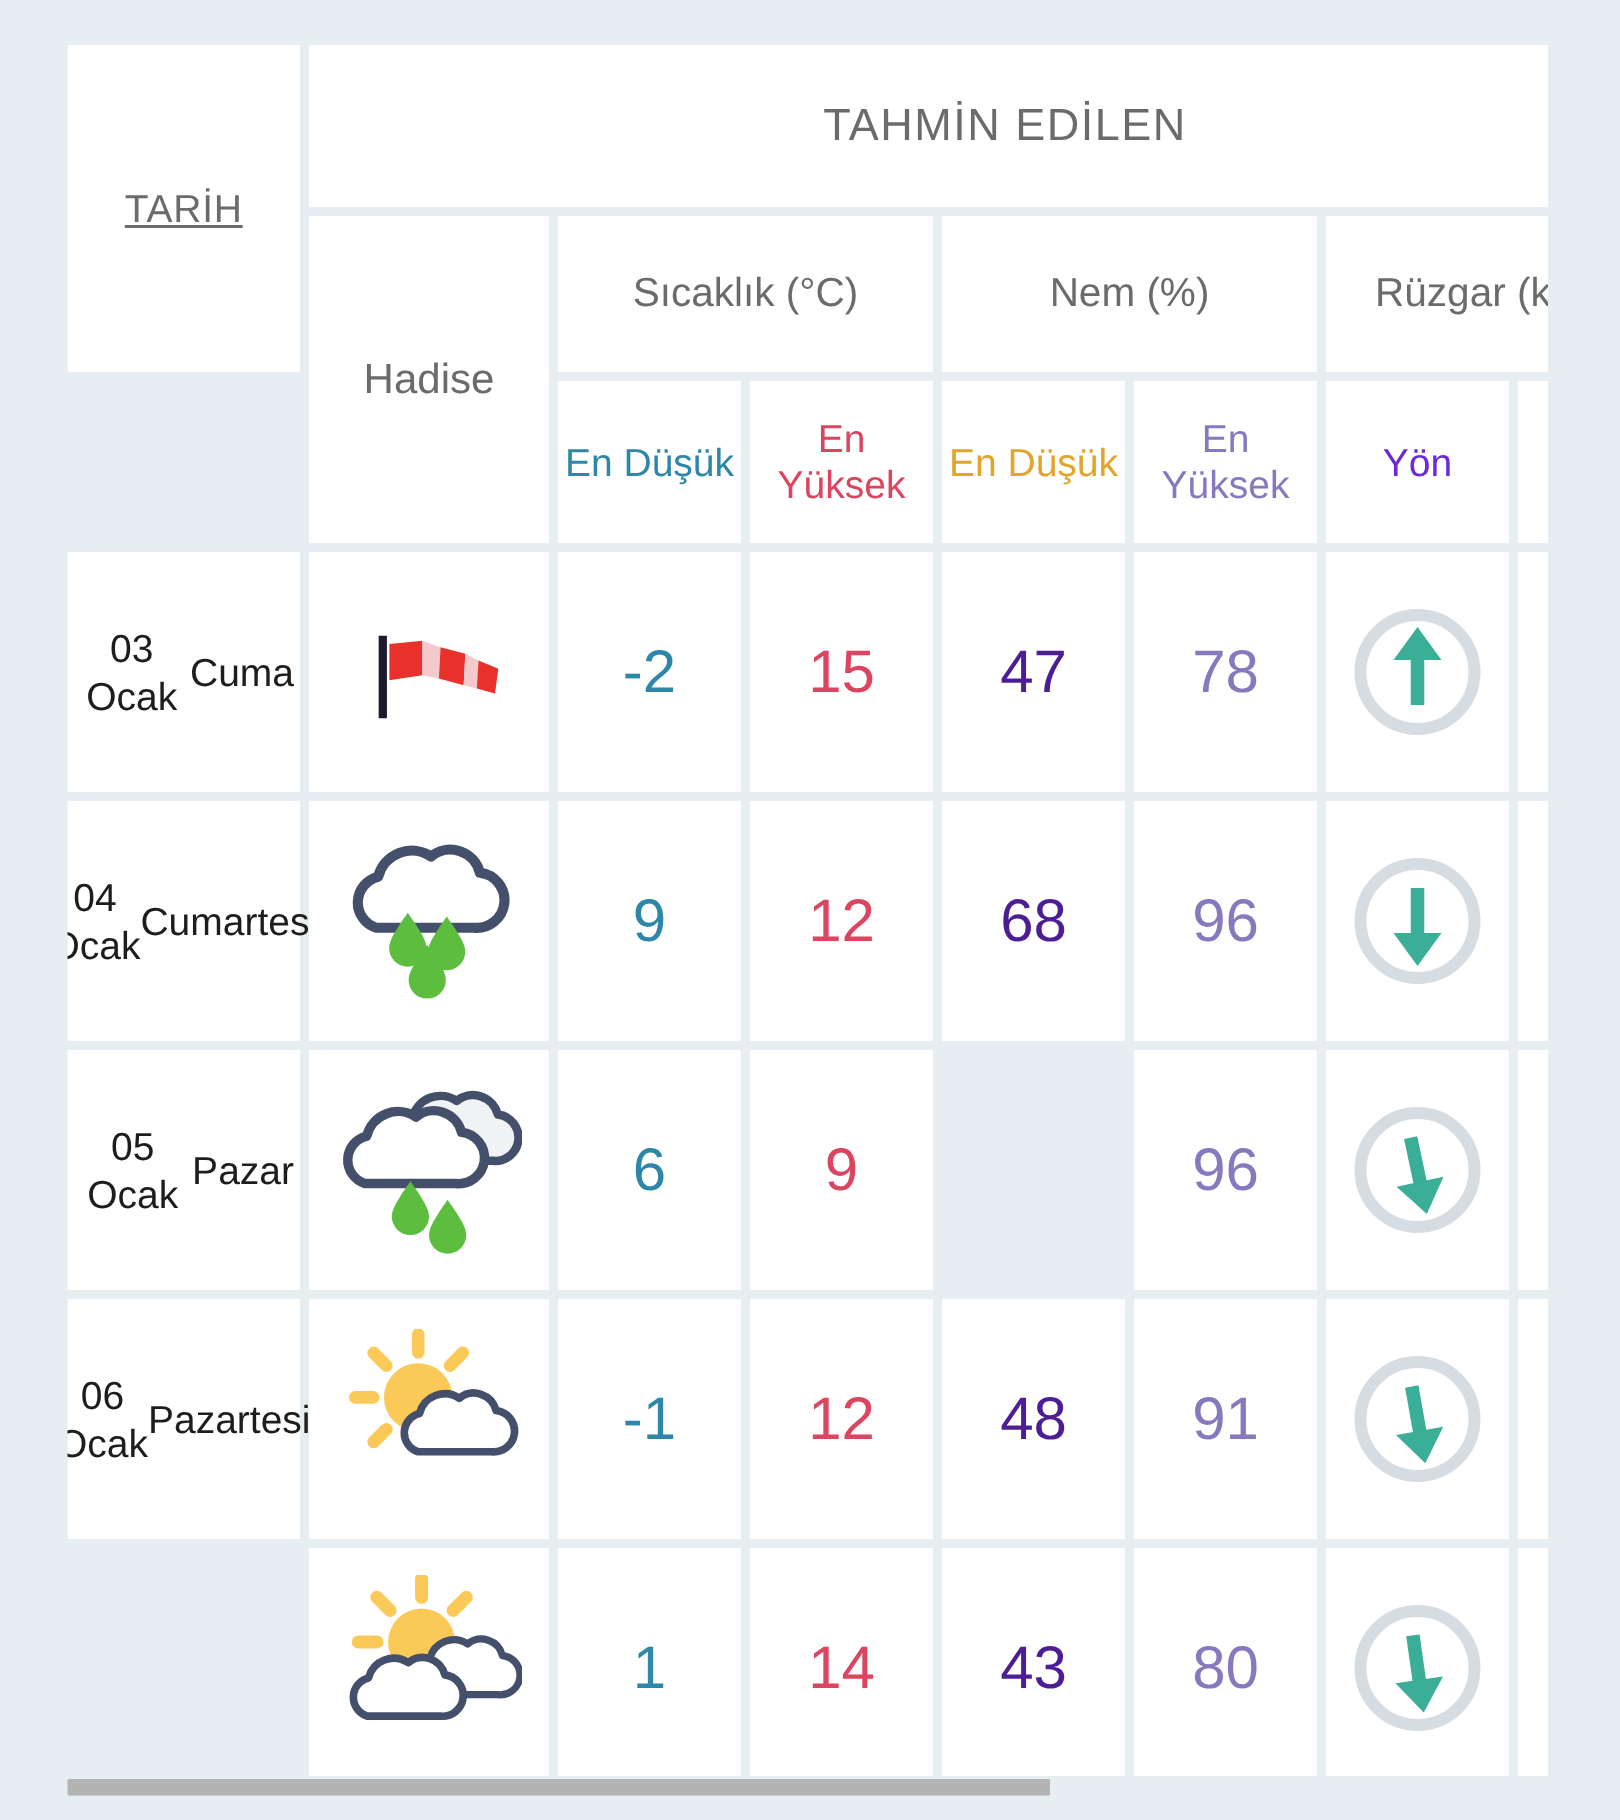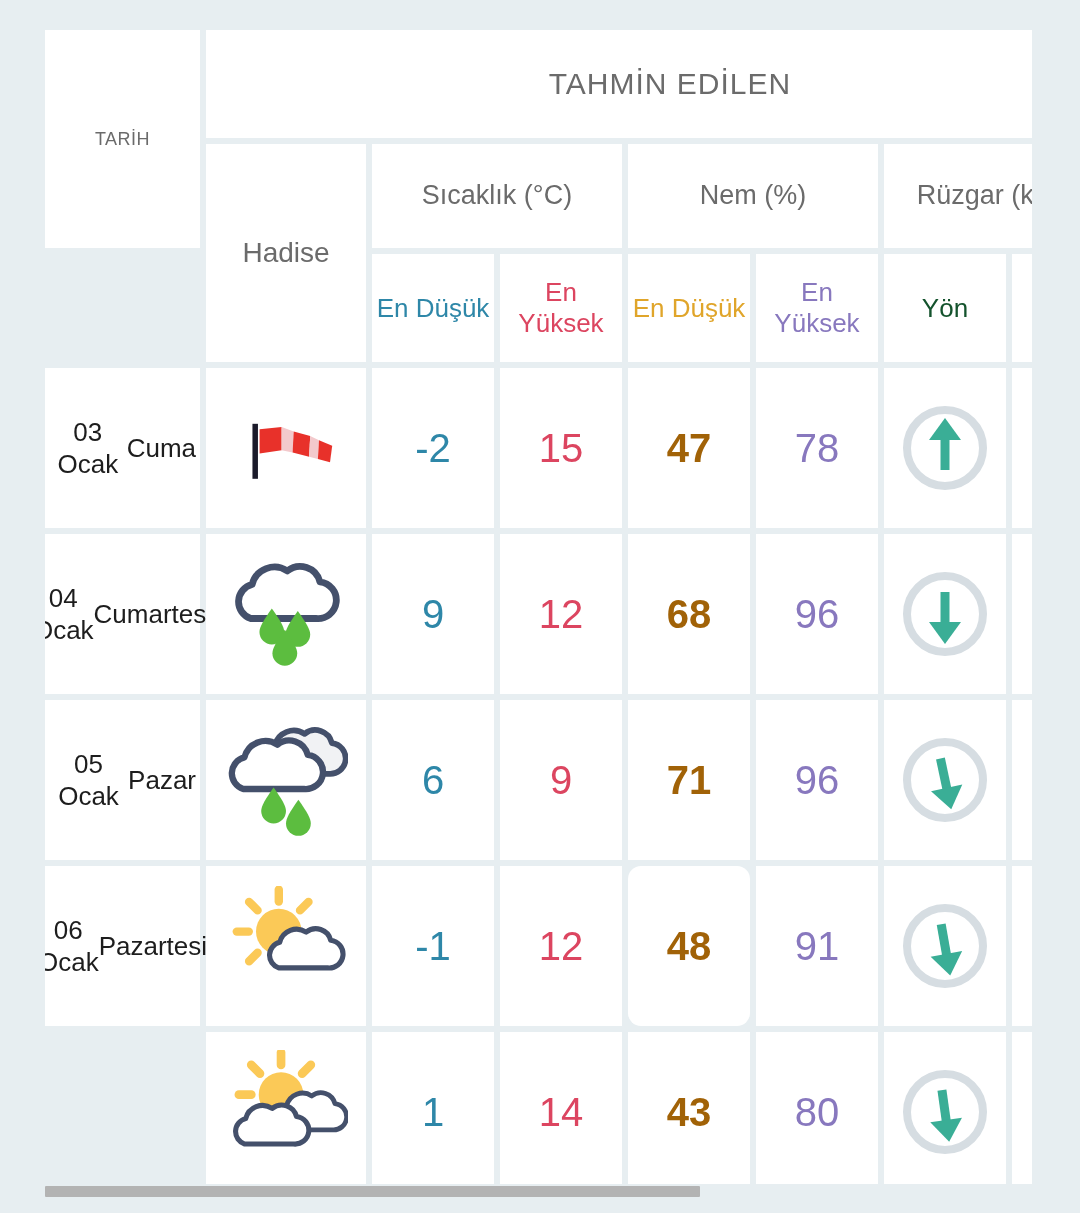--- a/index.html
+++ b/index.html
@@ -43,22 +43,23 @@
     align-items: center;
     justify-content: center;
     text-align: center;
     color: #6b6b6b;
   }
 
   
   .h-blank-date {
     grid-column: 1 / 2;
     grid-row: 1 / 3;
-    font-size: 18px;
+    font-size: 26px;
     letter-spacing: .5px;
+    text-decoration: underline;
   }
   .h-forecast {
     grid-column: 2 / 9;
     grid-row: 1 / 2;
     height: 108px;
     font-size: 30px;
     letter-spacing: 1px;
   }
 
   
@@ -81,35 +82,35 @@
   .sub {
     grid-row: 3 / 4;
     height: 108px;
     font-size: 26px;
     line-height: 1.18;
   }
   .sub-tmin  { grid-column: 3 / 4; color: #2e87a8; }
   .sub-tmax  { grid-column: 4 / 5; color: #dc4560; }
   .sub-hmin  { grid-column: 5 / 6; color: #e0a52a; }
   .sub-hmax  { grid-column: 6 / 7; color: #8878be; }
-  .sub-dir   { grid-column: 7 / 8; color: #14532d; }
+  .sub-dir   { grid-column: 7 / 8; color: #6d28d9; }
   .sub-spd   { grid-column: 8 / 9; color: #6b6b6b; }
 
   
   .r-cell { height: 160px; }
   .r-date {
     font-size: 26px;
     color: #1d1d1d;
     line-height: 1.25;
     padding: 0 4px;
   }
   .r-val { font-size: 40px; }
   .v-tmin { color: #2e87a8; }
   .v-tmax { color: #dc4560; }
-  .v-hmin { color: #a16207; font-weight: bold; }
+  .v-hmin { color: #4c1d95; }
   .v-hmax { color: #8878be; }
   .v-spd  { color: #3aae96; font-size: 40px; }
 
   .icon-wrap { display: flex; align-items: center; justify-content: center; }
 
   
   .scroll-track {
     position: absolute;
     left: 45px;
     top: 1186px;
@@ -226,21 +227,20 @@
             <svg width="124" height="124" viewBox="0 0 100 100" xmlns="http://www.w3.org/2000/svg">
               <path transform="translate(64,34) scale(0.92)" d="M -26 12 a 13 13 0 0 1 1 -25 a 17 17 0 0 1 26 -10 a 15 15 0 0 1 24 8 a 13 13 0 0 1 -3 27 z" fill="#f1f2f4" stroke="#44506b" stroke-width="5" stroke-linejoin="round"></path>
               <path transform="translate(42,45) scale(1.02)" d="M -26 12 a 13 13 0 0 1 1 -25 a 17 17 0 0 1 26 -10 a 15 15 0 0 1 24 8 a 13 13 0 0 1 -3 27 z" fill="#ffffff" stroke="#44506b" stroke-width="5" stroke-linejoin="round"></path>
               <path transform="translate(40,68) scale(1)" d="M 0 -12 C 7 -2 10 3 10 7 a 10 10 0 0 1 -20 0 C -10 3 -7 -2 0 -12 z" fill="#5cbd3f"></path>
               <path transform="translate(60,78) scale(1)" d="M 0 -12 C 7 -2 10 3 10 7 a 10 10 0 0 1 -20 0 C -10 3 -7 -2 0 -12 z" fill="#5cbd3f"></path>
             </svg>
           </span>
         </div>
         <div class="cell r-cell r-val v-tmin" style="grid-area: 6 / 3 / 7 / 4;">6</div>
         <div class="cell r-cell r-val v-tmax" style="grid-area: 6 / 4 / 7 / 5;">9</div>
-        <div class="cell r-cell r-val v-hmin" style="grid-area: 6 / 5 / 7 / 6;">71</div>
         <div class="cell r-cell r-val v-hmax" style="grid-area: 6 / 6 / 7 / 7;">96</div>
         <div class="cell r-cell icon-wrap" style="grid-area: 6 / 7 / 7 / 8;">
           <span class="icon-wrap">
             <svg width="100" height="100" viewBox="0 0 100 100" xmlns="http://www.w3.org/2000/svg">
               <circle cx="50" cy="50" r="38" fill="none" stroke="#d6dde2" stroke-width="8"></circle>
               <g transform="rotate(168 50 50)">
                 <line x1="50" y1="72" x2="50" y2="30" stroke="#3aae96" stroke-width="9" stroke-linecap="butt"></line>
                 <path d="M50 20 L66 42 L34 42 Z" fill="#3aae96"></path>
               </g>
             </svg>
@@ -260,21 +260,21 @@
               <line x1="19" y1="38" x2="9" y2="38.00000000000001" stroke="#fbc957" stroke-width="7" stroke-linecap="round"></line>
               <line x1="26.322330470336308" y1="20.322330470336315" x2="19.251262658470832" y2="13.25126265847084" stroke="#fbc957" stroke-width="7" stroke-linecap="round"></line>
               <line x1="26.322330470336315" y1="55.67766952966369" x2="19.25126265847084" y2="62.748737341529164" stroke="#fbc957" stroke-width="7" stroke-linecap="round"></line>
               <circle cx="44" cy="38" r="19" fill="#fbc957"></circle>
               <path transform="translate(66,58) scale(0.85)" d="M -26 12 a 13 13 0 0 1 1 -25 a 17 17 0 0 1 26 -10 a 15 15 0 0 1 24 8 a 13 13 0 0 1 -3 27 z" fill="#ffffff" stroke="#44506b" stroke-width="5" stroke-linejoin="round"></path>
             </svg>
           </span>
         </div>
         <div class="cell r-cell r-val v-tmin" style="grid-area: 7 / 3 / 8 / 4;">-1</div>
         <div class="cell r-cell r-val v-tmax" style="grid-area: 7 / 4 / 8 / 5;">12</div>
-        <div class="cell r-cell r-val v-hmin" style="grid-area: 7 / 5 / 8 / 6; border-radius: 13px;">48</div>
+        <div class="cell r-cell r-val v-hmin" style="grid-area: 7 / 5 / 8 / 6;">48</div>
         <div class="cell r-cell r-val v-hmax" style="grid-area: 7 / 6 / 8 / 7;">91</div>
         <div class="cell r-cell icon-wrap" style="grid-area: 7 / 7 / 8 / 8;">
           <span class="icon-wrap">
             <svg width="100" height="100" viewBox="0 0 100 100" xmlns="http://www.w3.org/2000/svg">
               <circle cx="50" cy="50" r="38" fill="none" stroke="#d6dde2" stroke-width="8"></circle>
               <g transform="rotate(170 50 50)">
                 <line x1="50" y1="72" x2="50" y2="30" stroke="#3aae96" stroke-width="9" stroke-linecap="butt"></line>
                 <path d="M50 20 L66 42 L34 42 Z" fill="#3aae96"></path>
               </g>
             </svg>

